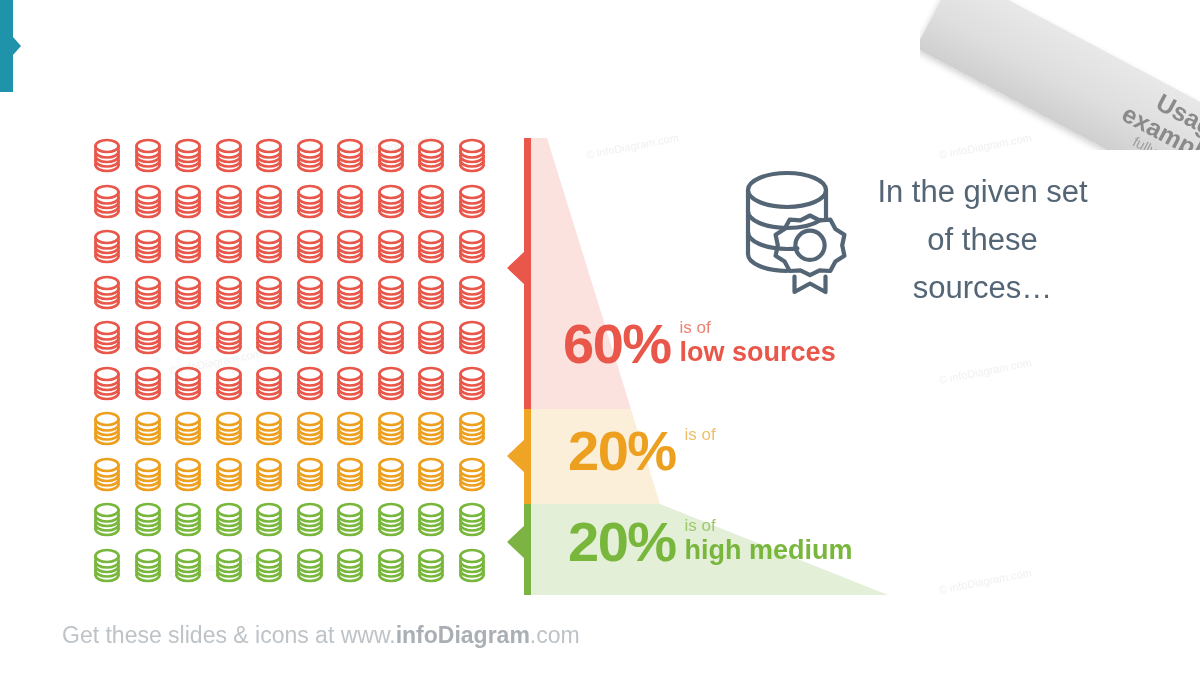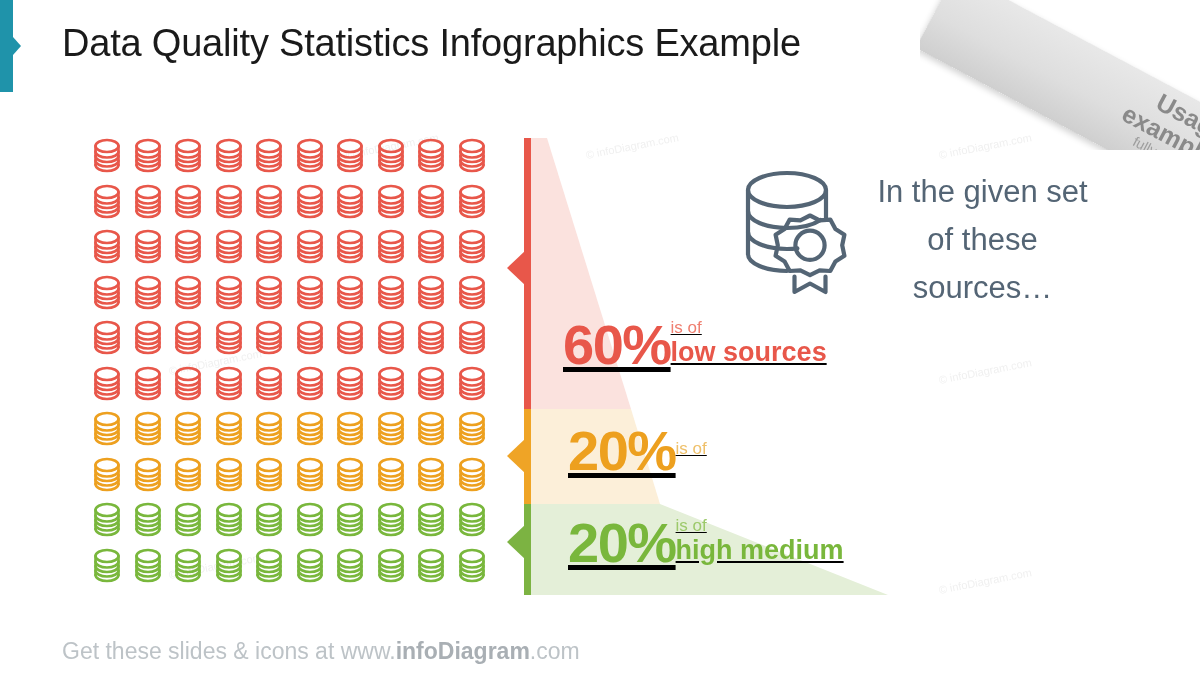--- a/index.html
+++ b/index.html
@@ -143,34 +143,34 @@
     border-bottom: 18px solid transparent;
   }
   .arrow-low    { left: 507px; top: 250px; border-right: 19px solid #e8574a; }
   .arrow-medium { left: 507px; top: 438px; border-right: 19px solid #efa426; }
   .arrow-high   { left: 507px; top: 524px; border-right: 19px solid #7cb342; }
 
   
   .stat {
     position: absolute;
     display: flex;
-    align-items: center;
-    text-decoration: underline;
+    align-items: flex-start;
   }
   .stat-low    { left: 563px; top: 318px; }
   .stat-medium { left: 568px; top: 425px; }
   .stat-high   { left: 568px; top: 516px; }
 
   .pct {
     font-size: 56px;
     font-weight: bold;
     line-height: 0.92;
     letter-spacing: -1.5px;
   }
   .stat-text {
+    margin-left: 9px;
     padding-bottom: 4px;
   }
   .isof {
     display: block;
     font-size: 17px;
     font-weight: 400;
     line-height: 1.12;
   }
   .qual {
     display: block;
@@ -202,21 +202,21 @@
     text-align: center;
     font-size: 31px;
     line-height: 1.55;
     color: #546575;
   }
 
   
   .footer {
     position: absolute;
     left: 62px;
-    top: 638px;
+    top: 622px;
     font-size: 23px;
     color: #bdc3c7;
     white-space: nowrap;
   }
   .footer b { color: #a9afb4; font-weight: bold; }
 
   
   .wm {
     position: absolute;
     font-size: 11px;
@@ -227,21 +227,20 @@
   }
 </style>
 </head>
 <body>
 
 <div id="slide">
 
   <div class="accent-bar"></div>
   <div class="accent-notch"></div>
 
-  <div class="title">Data Quality Statistics Infographics Example</div>
 
   <div class="ribbon-wrap">
     <div class="ribbon">
       <div class="ribbon-text">
         <span class="ribbon-l1">Usage</span>
         <span class="ribbon-l2">example</span>
         <span class="ribbon-l3">fully editable</span>
       </div>
     </div>
   </div>

